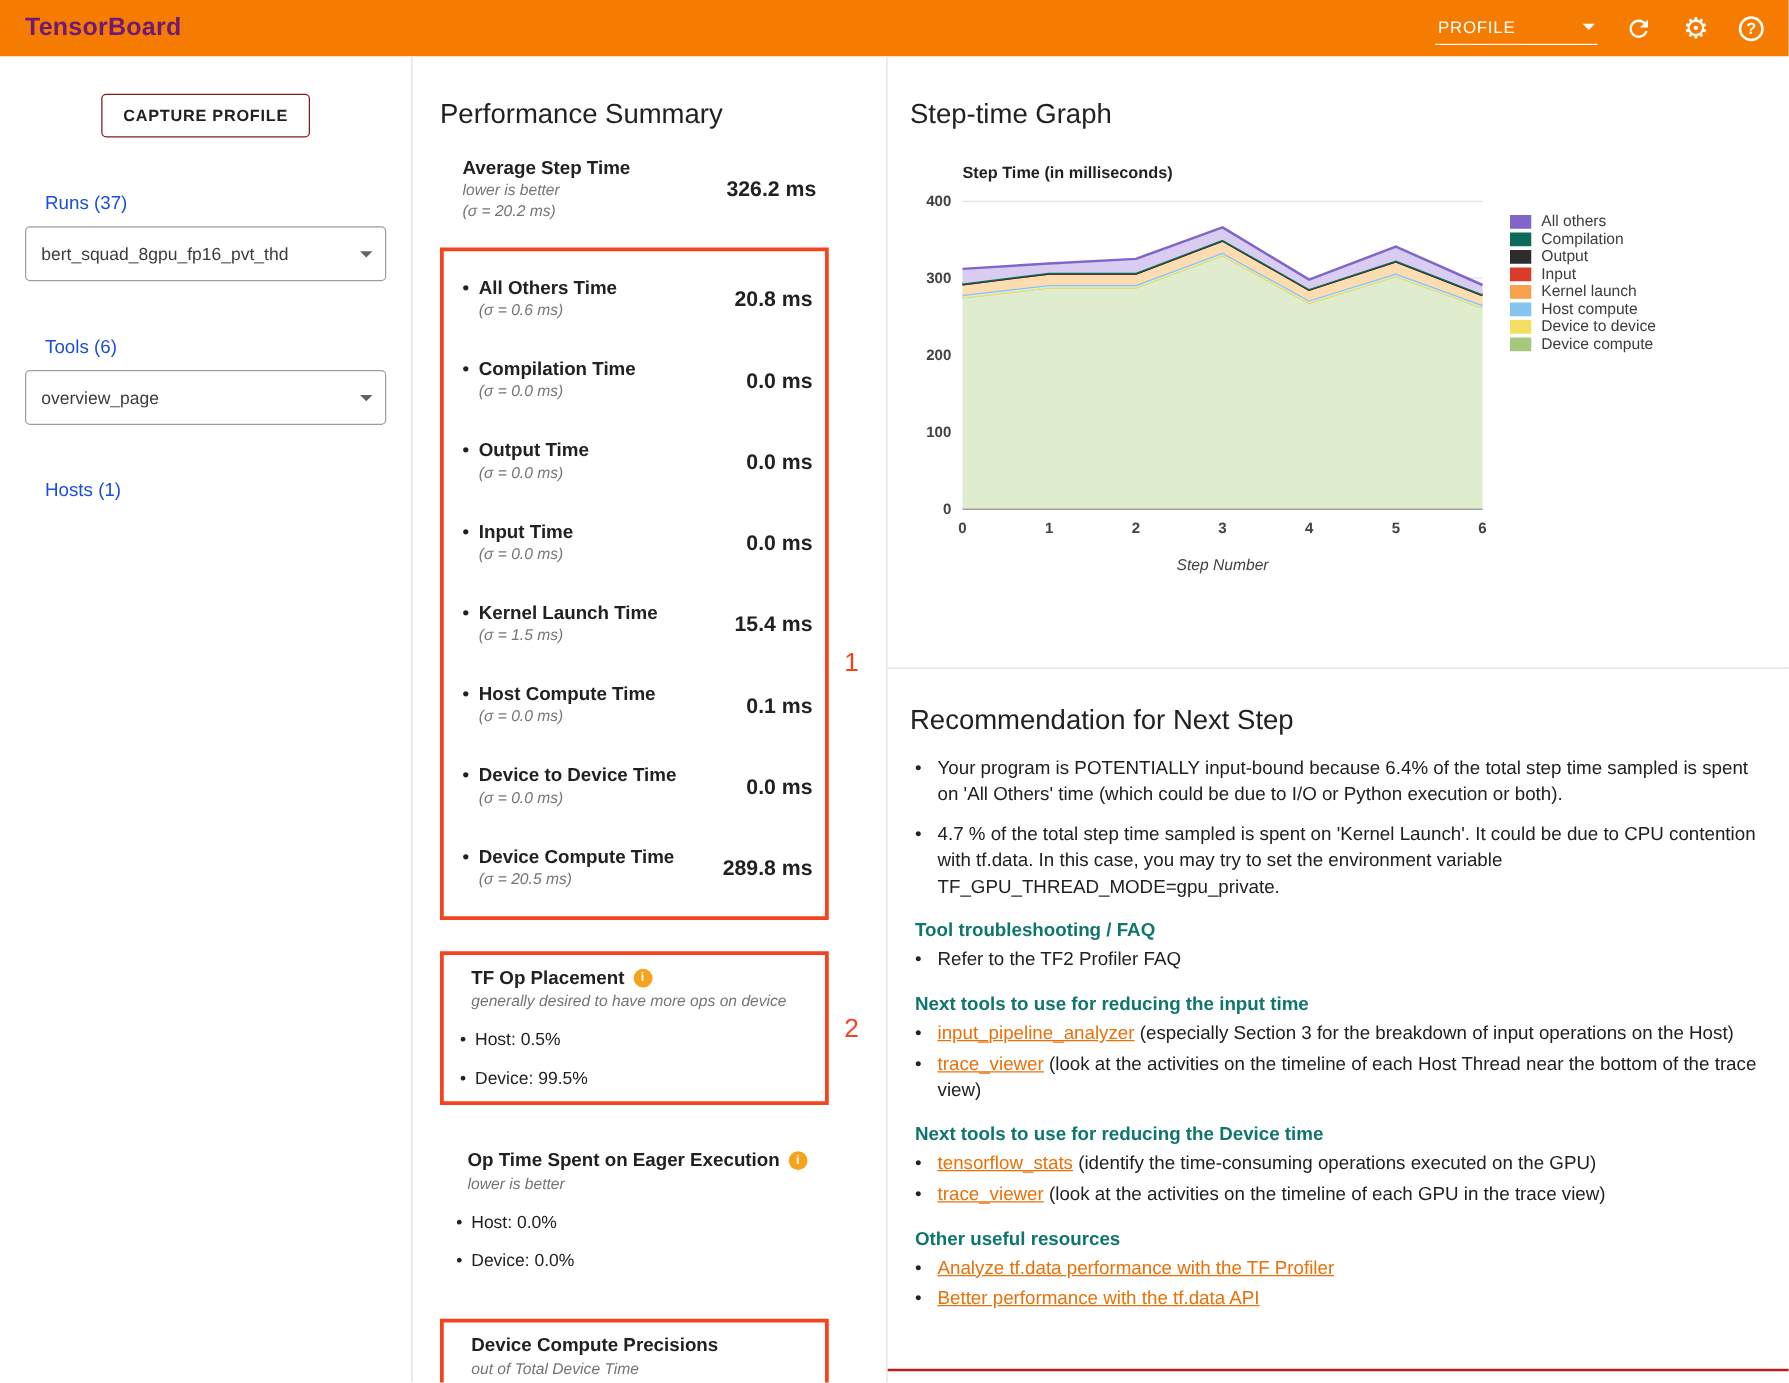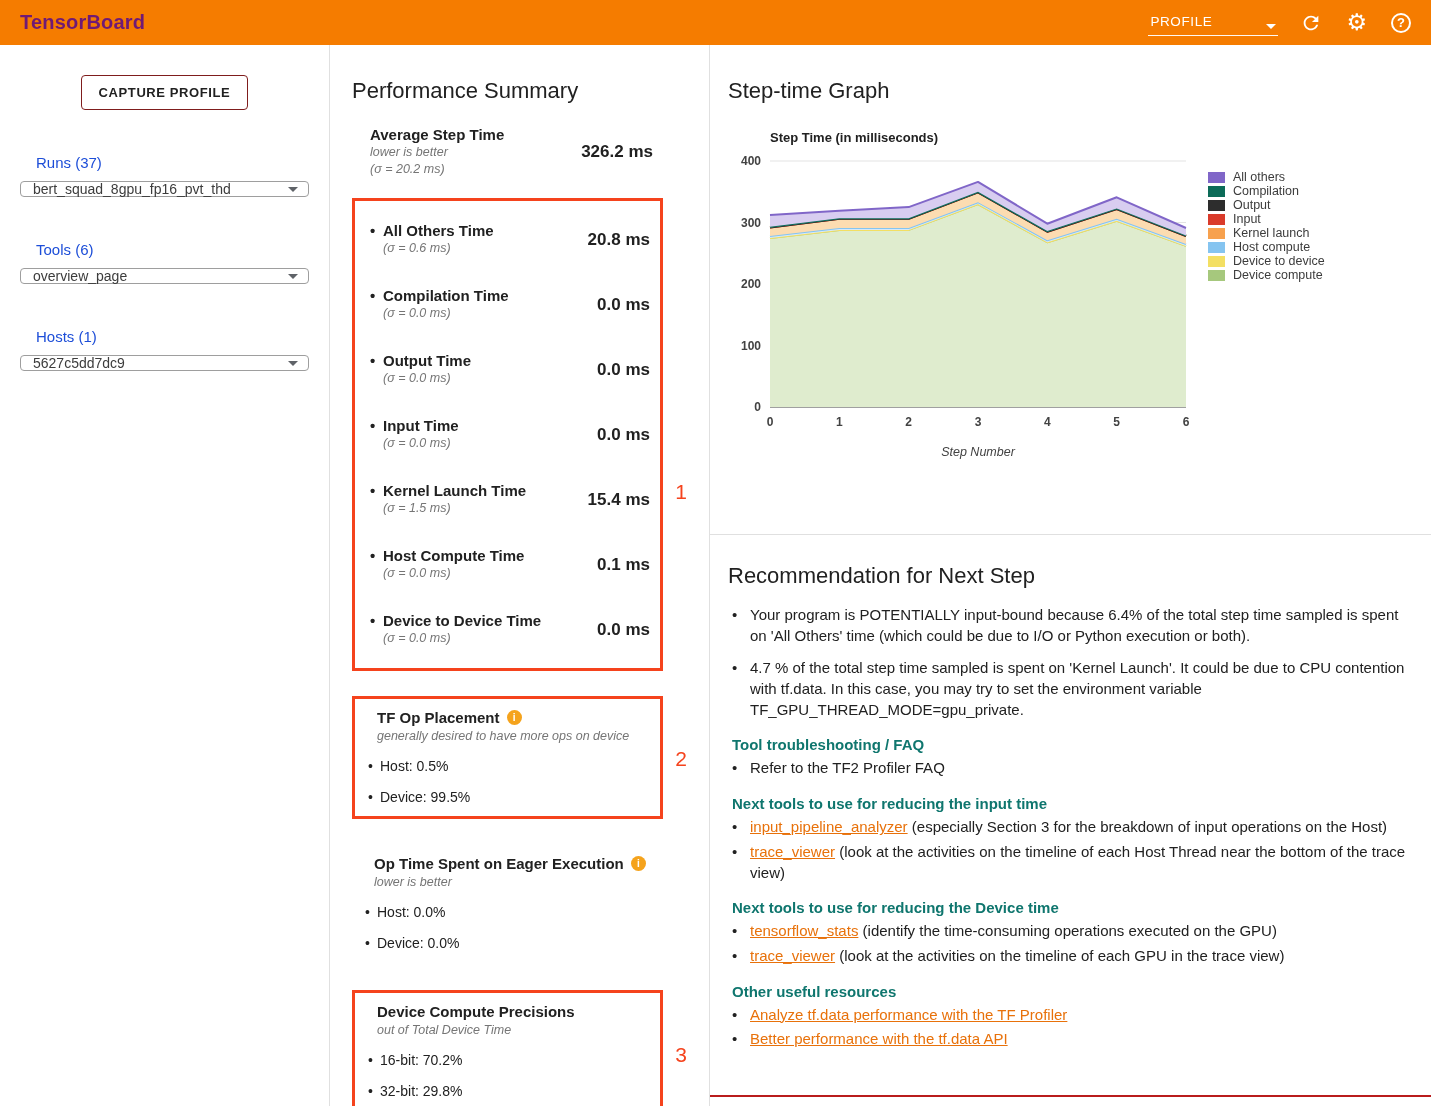--- a/index.html
+++ b/index.html
@@ -16,21 +16,21 @@
   }
   
   .topbar{
     height:45px;background:var(--accent);
     display:flex;align-items:center;justify-content:space-between;
     padding:0 18px 0 20px;
   }
   .topbar-title{color:#701a75;font-size:20px;font-weight:bold;letter-spacing:.2px;}
   .topbar-right{display:flex;align-items:center;gap:20px;}
   .nav-select{
-    width:130px;display:flex;align-items:flex-end;justify-content:space-between;
+    width:130px;display:flex;align-items:center;justify-content:space-between;
     color:#fff;font-size:13.5px;letter-spacing:.6px;
     border-bottom:1px solid rgba(255,255,255,.95);
     padding:4px 2px 6px 2px;cursor:pointer;
   }
   .nav-caret{width:0;height:0;border-left:5px solid transparent;border-right:5px solid transparent;border-top:5px solid #fff;}
   .icon-btn{background:none;border:none;padding:2px;cursor:pointer;display:flex;align-items:center;justify-content:center;color:#fff;}
   .gear-glyph{font-size:23px;line-height:1;color:#fff;}
   .help-circle{
     width:20px;height:20px;border:2px solid #fff;border-radius:50%;
     display:flex;align-items:center;justify-content:center;
@@ -41,21 +41,21 @@
   
   .sidebar{width:330px;flex:0 0 330px;border-right:1px solid #e0e0e0;padding:30px 20px 0 20px;}
   .capture-btn{
     display:block;margin:0 auto;padding:9px 17px;
     background:#fff;border:1px solid #7f1d1d;border-radius:4px;
     font-family:"Liberation Sans",sans-serif;
     font-size:13px;font-weight:bold;letter-spacing:.6px;color:#212121;cursor:pointer;
   }
   .selector-label{font-size:15px;color:#1d4ed8;margin:44px 0 10px 16px;}
   .select-box{
-    height:16px;border:1px solid #9e9e9e;border-radius:4px;
+    height:44px;border:1px solid #9e9e9e;border-radius:4px;
     display:flex;align-items:center;justify-content:space-between;
     padding:0 10px 0 12px;font-size:14px;color:#3c3c3c;cursor:pointer;background:#fff;
   }
   .select-value{white-space:nowrap;overflow:hidden;text-overflow:ellipsis;}
   .select-arrow{width:0;height:0;border-left:5px solid transparent;border-right:5px solid transparent;border-top:5px solid #5f6368;flex:0 0 auto;margin-left:8px;}
   
   .summary-col{width:380px;flex:0 0 380px;border-right:1px solid #e0e0e0;padding:0 46px 0 22px;position:relative;}
   .panel-title{font-size:22px;font-weight:400;color:#212121;margin:33px 0 22px 0;}
   .avg-row{display:flex;justify-content:space-between;align-items:center;padding:0 10px 0 18px;margin-bottom:20px;}
   .metric-label{font-size:15px;font-weight:bold;color:#212121;line-height:18px;}
@@ -147,24 +147,20 @@
     <div>
       <div class="selector-label">Tools (6)</div>
       <div class="select-box">
         <span class="select-value">overview_page</span>
         <span class="select-arrow"></span>
       </div>
     </div>
 
     <div>
       <div class="selector-label">Hosts (1)</div>
-      <div class="select-box">
-        <span class="select-value">5627c5dd7dc9</span>
-        <span class="select-arrow"></span>
-      </div>
     </div>
   </aside>
 
   <main class="summary-col">
     <h1 class="panel-title">Performance Summary</h1>
 
     <div class="avg-row">
       <div>
         <div class="metric-label">Average Step Time</div>
         <div class="metric-note">lower is better</div>
@@ -225,20 +221,27 @@
       </div>
 
       <div class="metric-row">
         <div>
           <div class="metric-label"><span class="metric-bullet">•</span><span>Device to Device Time</span></div>
           <div class="metric-note metric-sub">(σ = 0.0 ms)</div>
         </div>
         <div class="metric-value">0.0 ms</div>
       </div>
 
+      <div class="metric-row">
+        <div>
+          <div class="metric-label"><span class="metric-bullet">•</span><span>Device Compute Time</span></div>
+          <div class="metric-note metric-sub">(σ = 20.5 ms)</div>
+        </div>
+        <div class="metric-value">289.8 ms</div>
+      </div>
     </div>
 
     <div class="annot-box box2">
       <span class="annot-num num-mid">2</span>
       <div class="sub-block-title">
         <span>TF Op Placement</span>
         <span class="info-icon">i</span>
       </div>
       <div class="sub-note">generally desired to have more ops on device</div>
       <div class="bullet-line"><span class="metric-bullet">•</span><span>Host: 0.5%</span></div>

